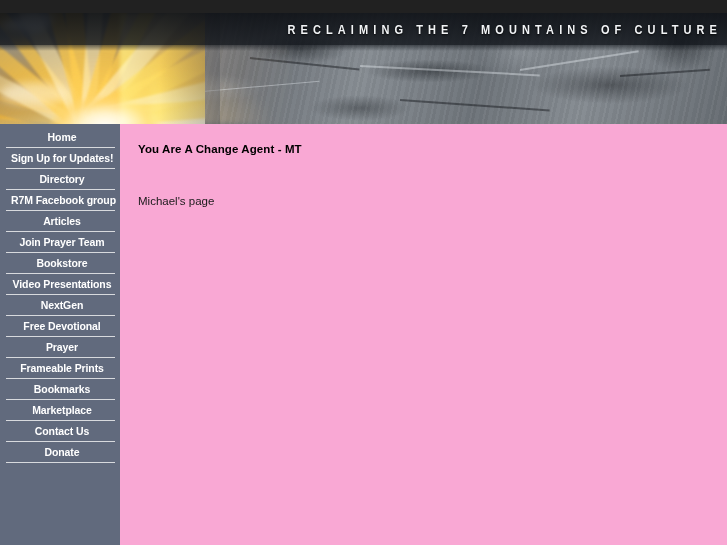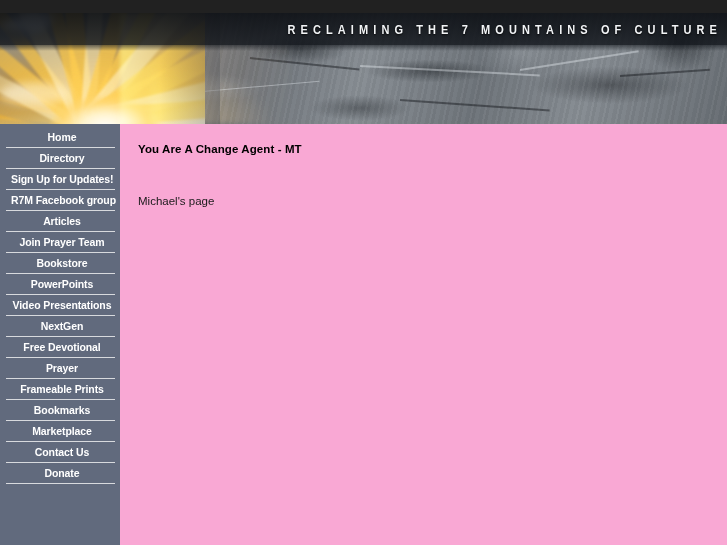--- a/index.html
+++ b/index.html
@@ -320,27 +320,26 @@
 
       <div class="headline-band"></div>
       <div class="headline-band-fade"></div>
       <div class="headline">RECLAIMING THE 7 MOUNTAINS OF CULTURE</div>
     </div>
   </div>
 
   <nav class="sidebar">
     <ul class="nav-list">
       <li class="nav-item">Home</li>
+      <li class="nav-item">Sign Up for Updates!</li>
       <li class="nav-item">Directory</li>
-      <li class="nav-item">Sign Up for Updates!</li>
       <li class="nav-item">R7M Facebook group</li>
       <li class="nav-item">Articles</li>
       <li class="nav-item">Join Prayer Team</li>
       <li class="nav-item">Bookstore</li>
-      <li class="nav-item">PowerPoints</li>
       <li class="nav-item">Video Presentations</li>
       <li class="nav-item">NextGen</li>
       <li class="nav-item">Free Devotional</li>
       <li class="nav-item">Prayer</li>
       <li class="nav-item">Frameable Prints</li>
       <li class="nav-item">Bookmarks</li>
       <li class="nav-item">Marketplace</li>
       <li class="nav-item">Contact Us</li>
       <li class="nav-item">Donate</li>
     </ul>

